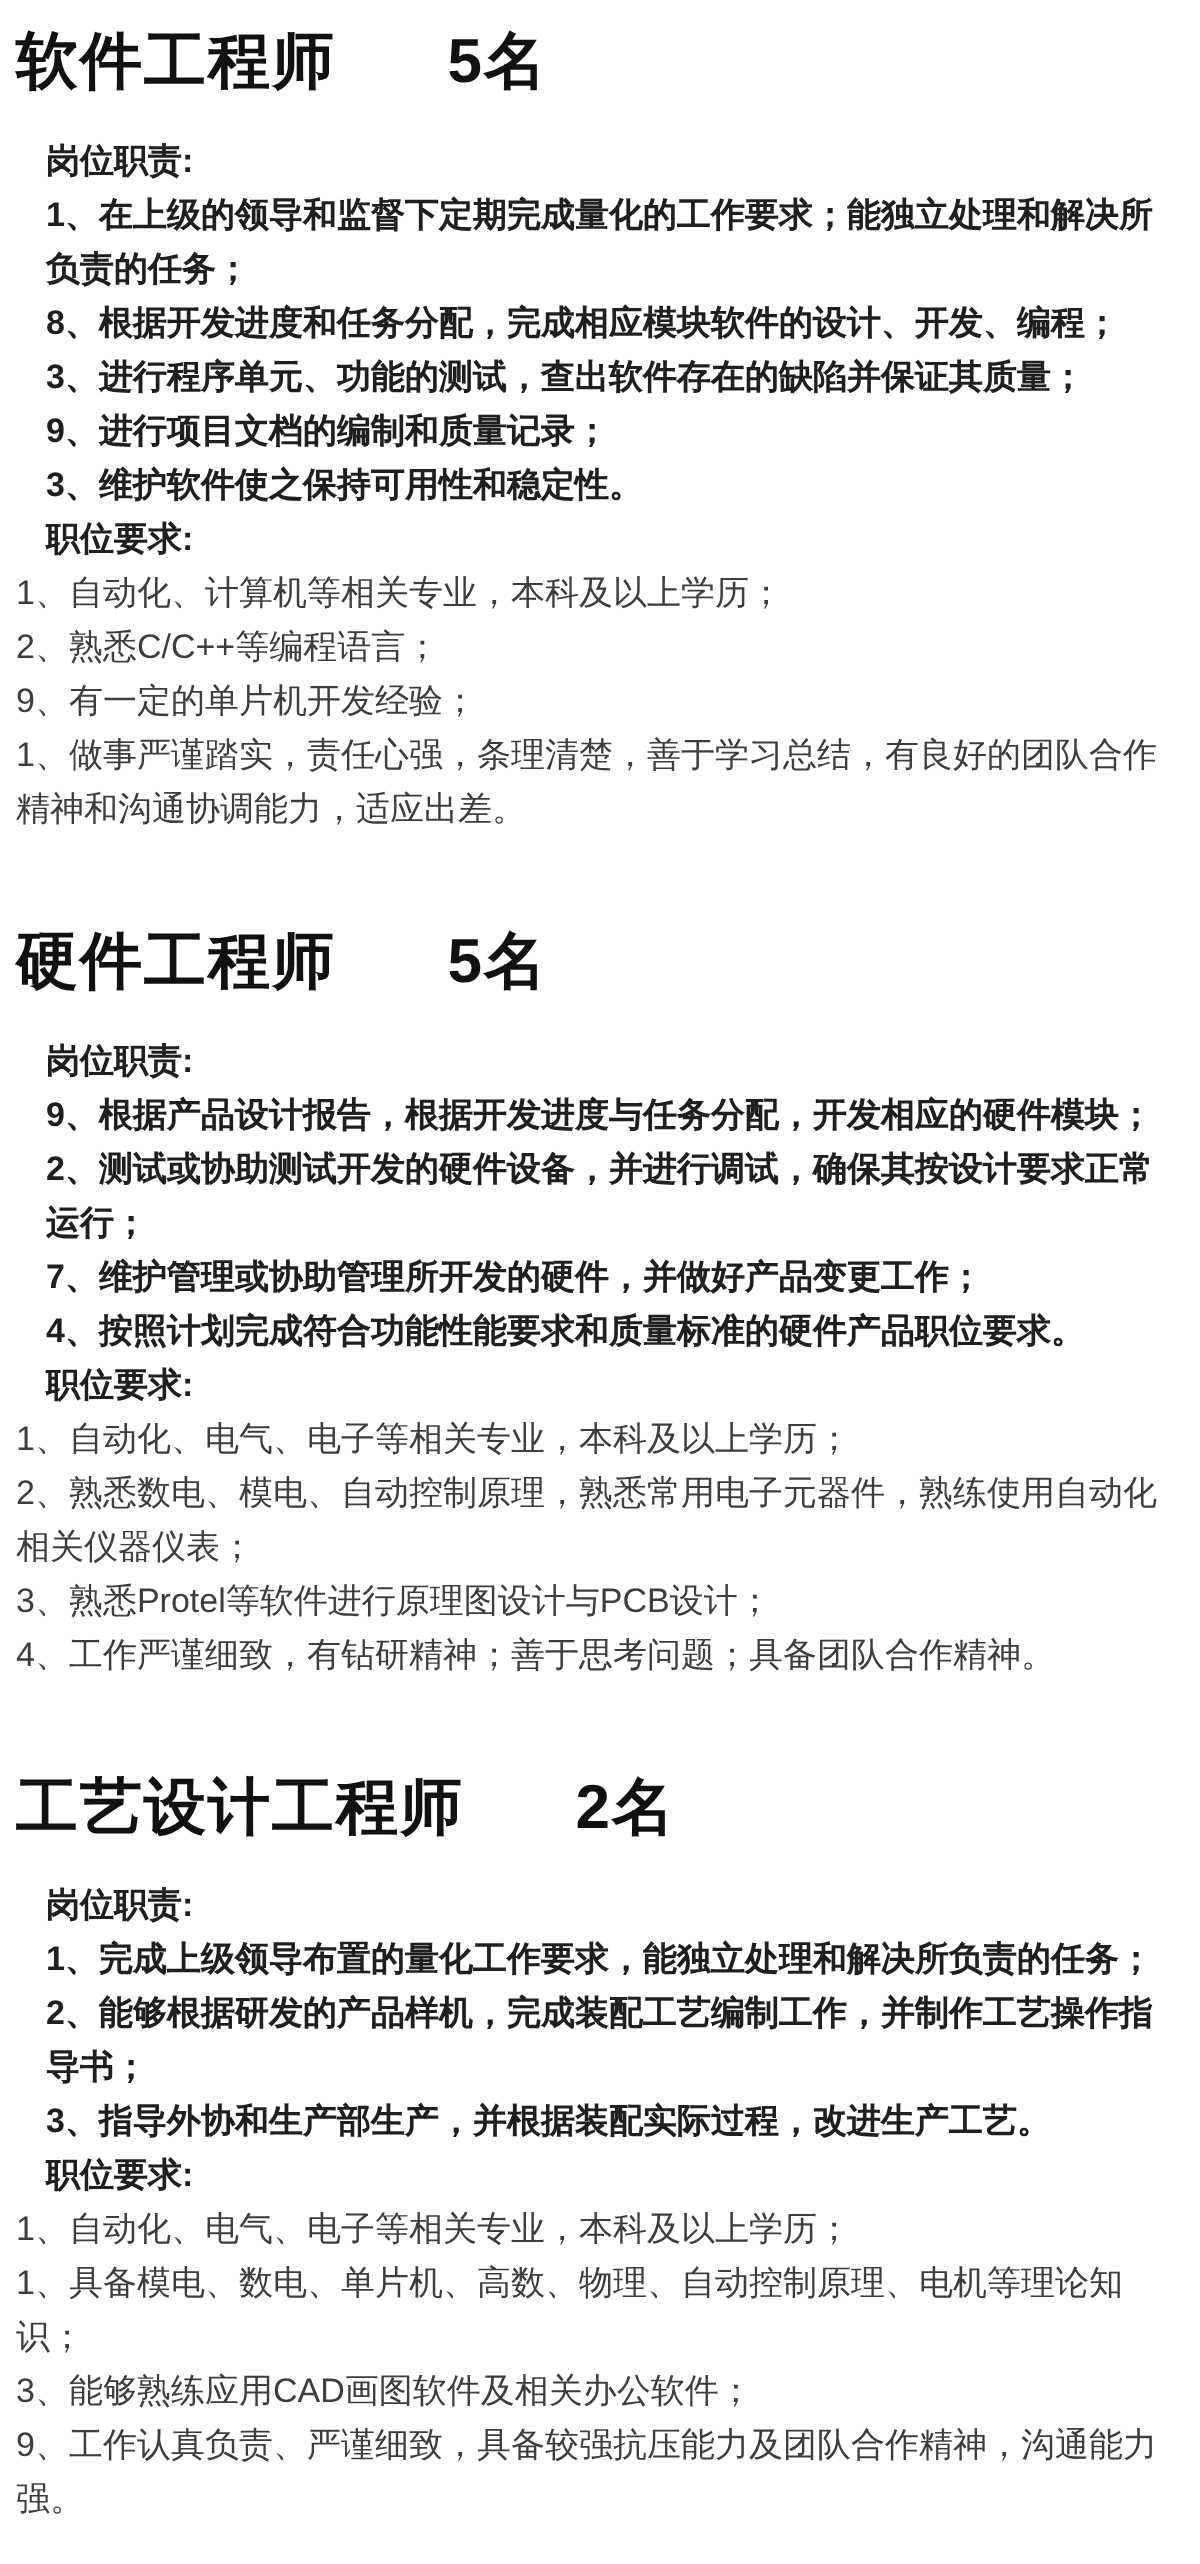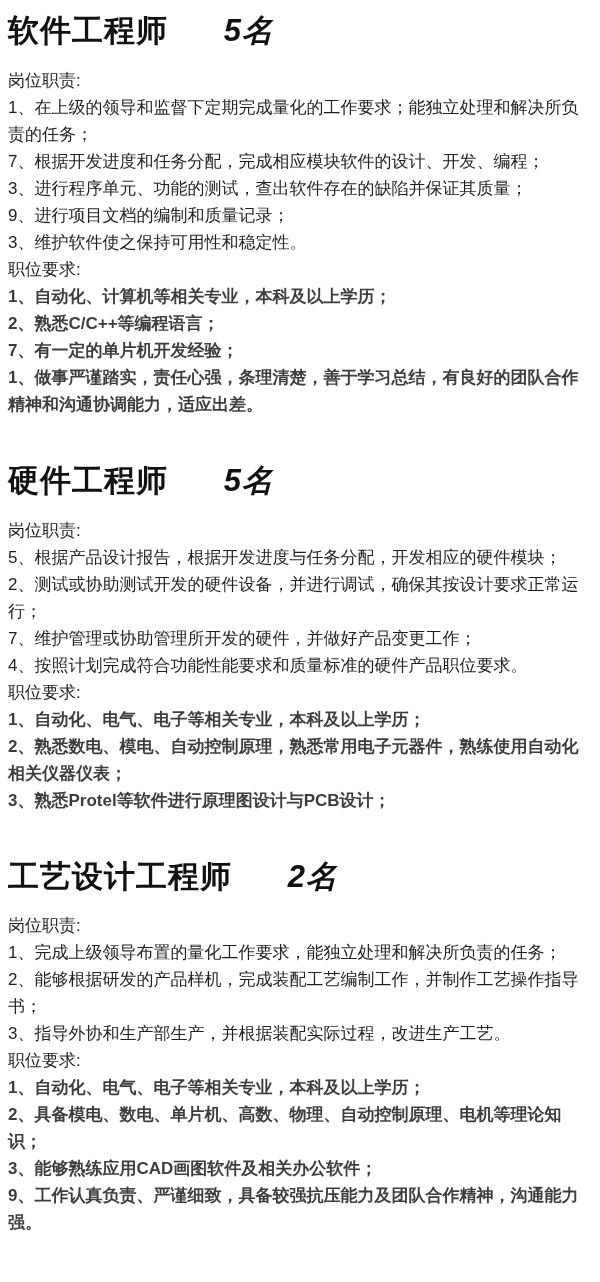--- a/index.html
+++ b/index.html
@@ -22,77 +22,79 @@
   .job{margin-top:44px;}
   .job:first-of-type{margin-top:4px;}
   .job-title{
     font-size:31px;
     font-weight:800;
     color:var(--title);
     letter-spacing:1px;
     margin-bottom:16px;
     line-height:1.25;
   }
-  .job-title .count{margin-left:1.8em;font-style:italic;}
+  .job-title .count{margin-left:1.8em;}
   .line{
     font-size:17px;
     line-height:27px;
     color:var(--reg-text);
-    font-weight:700;
+    font-weight:400;
   }
   .bold{
     color:var(--bold-text);
-    font-weight:400;
+    font-weight:700;
+    margin-left:15px;
   }
 </style>
 </head>
 <body>
 
 <main>
 
   <section class="job">
     <h1 class="job-title">
       <span>软件工程师</span><span class="count">5名</span>
     </h1>
     <p class="line bold">岗位职责:</p>
     <p class="line bold">1、在上级的领导和监督下定期完成量化的工作要求；能独立处理和解决所负责的任务；</p>
-    <p class="line bold">7、根据开发进度和任务分配，完成相应模块软件的设计、开发、编程；</p>
+    <p class="line bold">8、根据开发进度和任务分配，完成相应模块软件的设计、开发、编程；</p>
     <p class="line bold">3、进行程序单元、功能的测试，查出软件存在的缺陷并保证其质量；</p>
     <p class="line bold">9、进行项目文档的编制和质量记录；</p>
     <p class="line bold">3、维护软件使之保持可用性和稳定性。</p>
     <p class="line bold">职位要求:</p>
     <p class="line">1、自动化、计算机等相关专业，本科及以上学历；</p>
     <p class="line">2、熟悉C/C++等编程语言；</p>
-    <p class="line">7、有一定的单片机开发经验；</p>
+    <p class="line">9、有一定的单片机开发经验；</p>
     <p class="line">1、做事严谨踏实，责任心强，条理清楚，善于学习总结，有良好的团队合作精神和沟通协调能力，适应出差。</p>
   </section>
 
   <section class="job">
     <h1 class="job-title">
       <span>硬件工程师</span><span class="count">5名</span>
     </h1>
     <p class="line bold">岗位职责:</p>
-    <p class="line bold">5、根据产品设计报告，根据开发进度与任务分配，开发相应的硬件模块；</p>
+    <p class="line bold">9、根据产品设计报告，根据开发进度与任务分配，开发相应的硬件模块；</p>
     <p class="line bold">2、测试或协助测试开发的硬件设备，并进行调试，确保其按设计要求正常运行；</p>
     <p class="line bold">7、维护管理或协助管理所开发的硬件，并做好产品变更工作；</p>
     <p class="line bold">4、按照计划完成符合功能性能要求和质量标准的硬件产品职位要求。</p>
     <p class="line bold">职位要求:</p>
     <p class="line">1、自动化、电气、电子等相关专业，本科及以上学历；</p>
     <p class="line">2、熟悉数电、模电、自动控制原理，熟悉常用电子元器件，熟练使用自动化相关仪器仪表；</p>
     <p class="line">3、熟悉Protel等软件进行原理图设计与PCB设计；</p>
+    <p class="line">4、工作严谨细致，有钻研精神；善于思考问题；具备团队合作精神。</p>
   </section>
 
   <section class="job">
     <h1 class="job-title">
       <span>工艺设计工程师</span><span class="count">2名</span>
     </h1>
     <p class="line bold">岗位职责:</p>
     <p class="line bold">1、完成上级领导布置的量化工作要求，能独立处理和解决所负责的任务；</p>
     <p class="line bold">2、能够根据研发的产品样机，完成装配工艺编制工作，并制作工艺操作指导书；</p>
     <p class="line bold">3、指导外协和生产部生产，并根据装配实际过程，改进生产工艺。</p>
     <p class="line bold">职位要求:</p>
     <p class="line">1、自动化、电气、电子等相关专业，本科及以上学历；</p>
-    <p class="line">2、具备模电、数电、单片机、高数、物理、自动控制原理、电机等理论知识；</p>
+    <p class="line">1、具备模电、数电、单片机、高数、物理、自动控制原理、电机等理论知识；</p>
     <p class="line">3、能够熟练应用CAD画图软件及相关办公软件；</p>
     <p class="line">9、工作认真负责、严谨细致，具备较强抗压能力及团队合作精神，沟通能力强。</p>
   </section>
 
 </main>
 
 </body></html>

